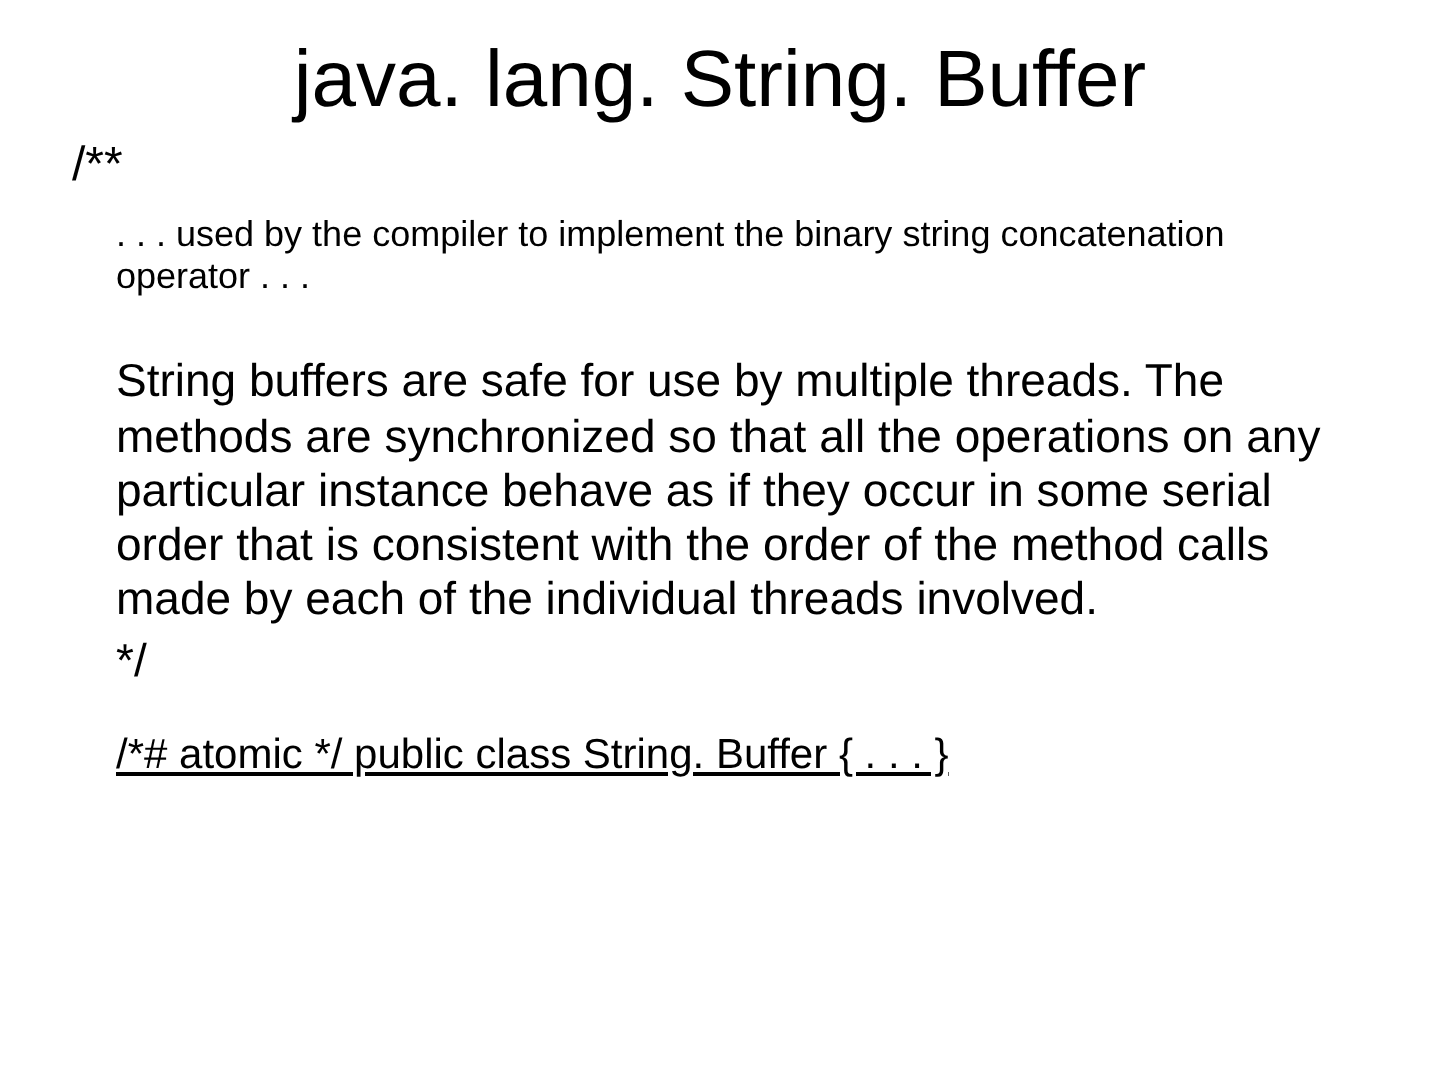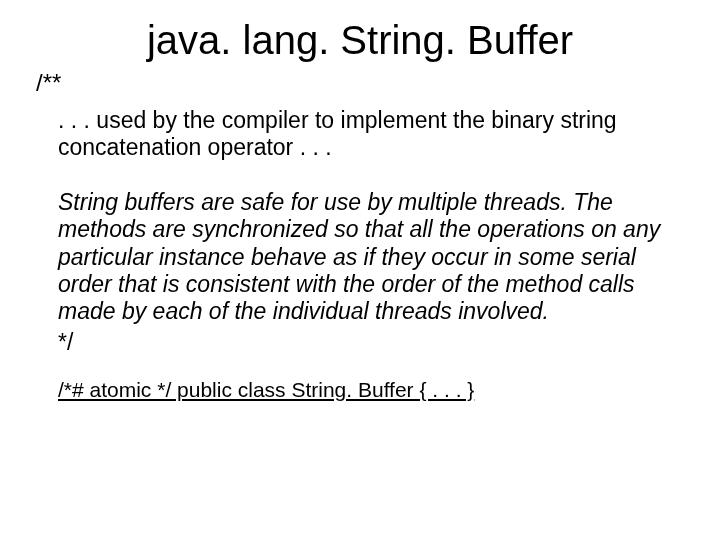--- a/index.html
+++ b/index.html
@@ -22,31 +22,30 @@
     font-size: 40px;
     text-align: center;
     margin: 0 0 6px 0;
     font-weight: normal;
   }
   .comment-open {
     font-size: 24px;
     margin: 0 0 10px 0;
   }
   .para1 {
-    font-size: 23px;
+    font-size: 18px;
     margin: 0 0 28px 0;
     padding-left: 22px;
     line-height: 1.18;
   }
   .para2 {
     font-size: 23px;
     margin: 0 0 4px 0;
     padding-left: 22px;
     line-height: 1.18;
-    font-style: italic;
   }
   .comment-close {
     font-size: 23px;
     margin: 0 0 22px 0;
     padding-left: 22px;
   }
   .code-line {
     font-family: Arial, Helvetica, sans-serif;
     font-size: 21px;
     margin: 0;

